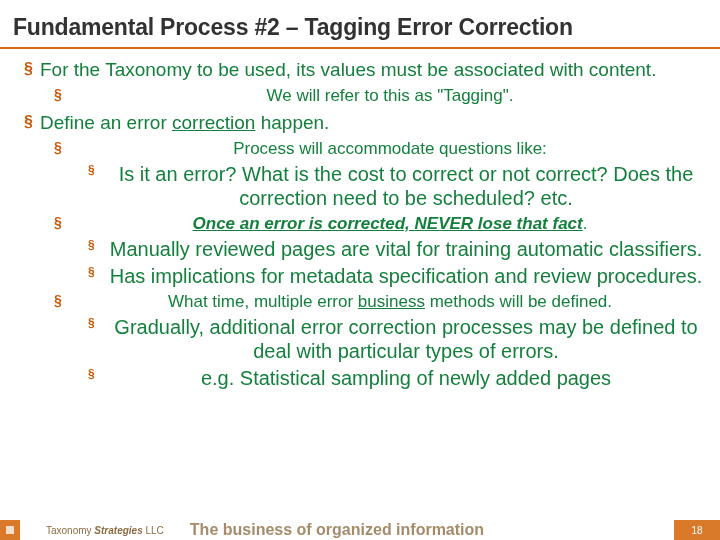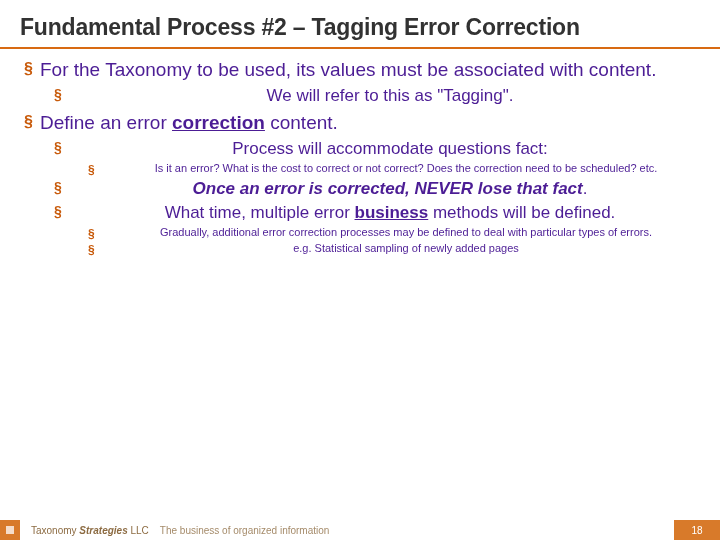--- a/index.html
+++ b/index.html
@@ -12,34 +12,34 @@
     overflow: hidden;
     position: relative;
   }
   .slide {
     width: 720px;
     height: 540px;
     position: relative;
     box-sizing: border-box;
   }
   .title {
-    padding: 14px 24px 0 20px;
+    padding: 14px 24px 0 13px;
     font-size: 23px;
     font-weight: bold;
     color: #323232;
     letter-spacing: -0.2px;
   }
   hr.rule {
     border: none;
     border-top: 2px solid #d86a12;
     margin: 6px 0 10px 0;
   }
   .content {
     padding: 0 12px 0 24px;
-    color: #4c1d95;
+    color: #15803d;
   }
   ul.level1 {
     list-style: none;
     padding: 0;
     margin: 0;
   }
   ul.level1 > li {
     position: relative;
     padding-left: 16px;
     margin: 6px 0 2px 0;
@@ -79,52 +79,52 @@
   }
   ul.level3 {
     list-style: none;
     padding: 0;
     margin: 3px 0 4px 0;
   }
   ul.level3 > li {
     position: relative;
     padding-left: 16px;
     margin: 3px 0 2px 16px;
-    font-size: 11px;
+    font-size: 20px;
     line-height: 1.2;
   }
   ul.level3 > li::before {
     content: "§";
     position: absolute;
     left: 0;
     top: 1px;
     color: #c85a0a;
     font-weight: bold;
     font-size: 12px;
   }
-  .udl { text-decoration: underline; font-weight: bold; }
-  .bold-italic-underline { font-weight: bold; font-style: italic; }
+  .udl { text-decoration: underline; }
+  .bold-italic-underline { font-weight: bold; font-style: italic; text-decoration: underline; }
 
   .footer {
     position: absolute;
     left: 0;
     right: 0;
     bottom: 0;
     height: 20px;
     display: flex;
     align-items: center;
     justify-content: space-between;
     font-size: 10px;
     color: #fff;
     background: #fff;
   }
   .footer-left {
     display: flex;
     align-items: center;
-    gap: 11px;
+    gap: 26px;
   }
   .logo-block {
     width: 20px;
     height: 20px;
     background: #d87a2a;
     display: flex;
     align-items: center;
     justify-content: center;
   }
   .logo-square {
@@ -133,21 +133,22 @@
     background: #ffffff;
     opacity: 0.75;
   }
   .brand {
     color: #8c6b42;
     font-size: 10px;
   }
   .brand .name-italic { font-style: italic; font-weight: bold; }
   .tagline {
     color: #a58b6a;
-    font-size: 10px;
+    font-size: 16px;
+    font-weight: bold;
   }
   .footer-right {
     width: 46px;
     height: 20px;
     background: #d87a2a;
     color: #fff;
     display: flex;
     align-items: center;
     justify-content: center;
     font-size: 10px;
@@ -164,30 +165,34 @@
     <ul class="level1">
       <li>
         <span>For the Taxonomy to be used, its values must be associated with content.</span>
         <ul class="level2">
           <li><span>We will refer to this as "Tagging".</span></li>
         </ul>
       </li>
 
 
       <li>
-        <span>Define an error </span><span class="udl">correction</span><span> content.</span>
+        <span>Define an error </span><span class="udl">correction</span><span> happen.</span>
         <ul class="level2">
           <li>
-            <span>Process will accommodate questions fact:</span>
+            <span>Process will accommodate questions like:</span>
             <ul class="level3">
               <li><span>Is it an error? What is the cost to correct or not correct? Does the correction need to be scheduled? etc.</span></li>
             </ul>
           </li>
           <li>
             <span class="bold-italic-underline">Once an error is corrected, NEVER lose that fact</span><span>.</span>
+            <ul class="level3">
+              <li><span>Manually reviewed pages are vital for training automatic classifiers.</span></li>
+              <li><span>Has implications for metadata specification and review procedures.</span></li>
+            </ul>
           </li>
           <li>
             <span>What time, multiple error </span><span class="udl">business</span><span> methods will be defined.</span>
             <ul class="level3">
               <li><span>Gradually, additional error correction processes may be defined to deal with particular types of errors.</span></li>
               <li><span>e.g. Statistical sampling of newly added pages</span></li>
             </ul>
           </li>
         </ul>
       </li>

